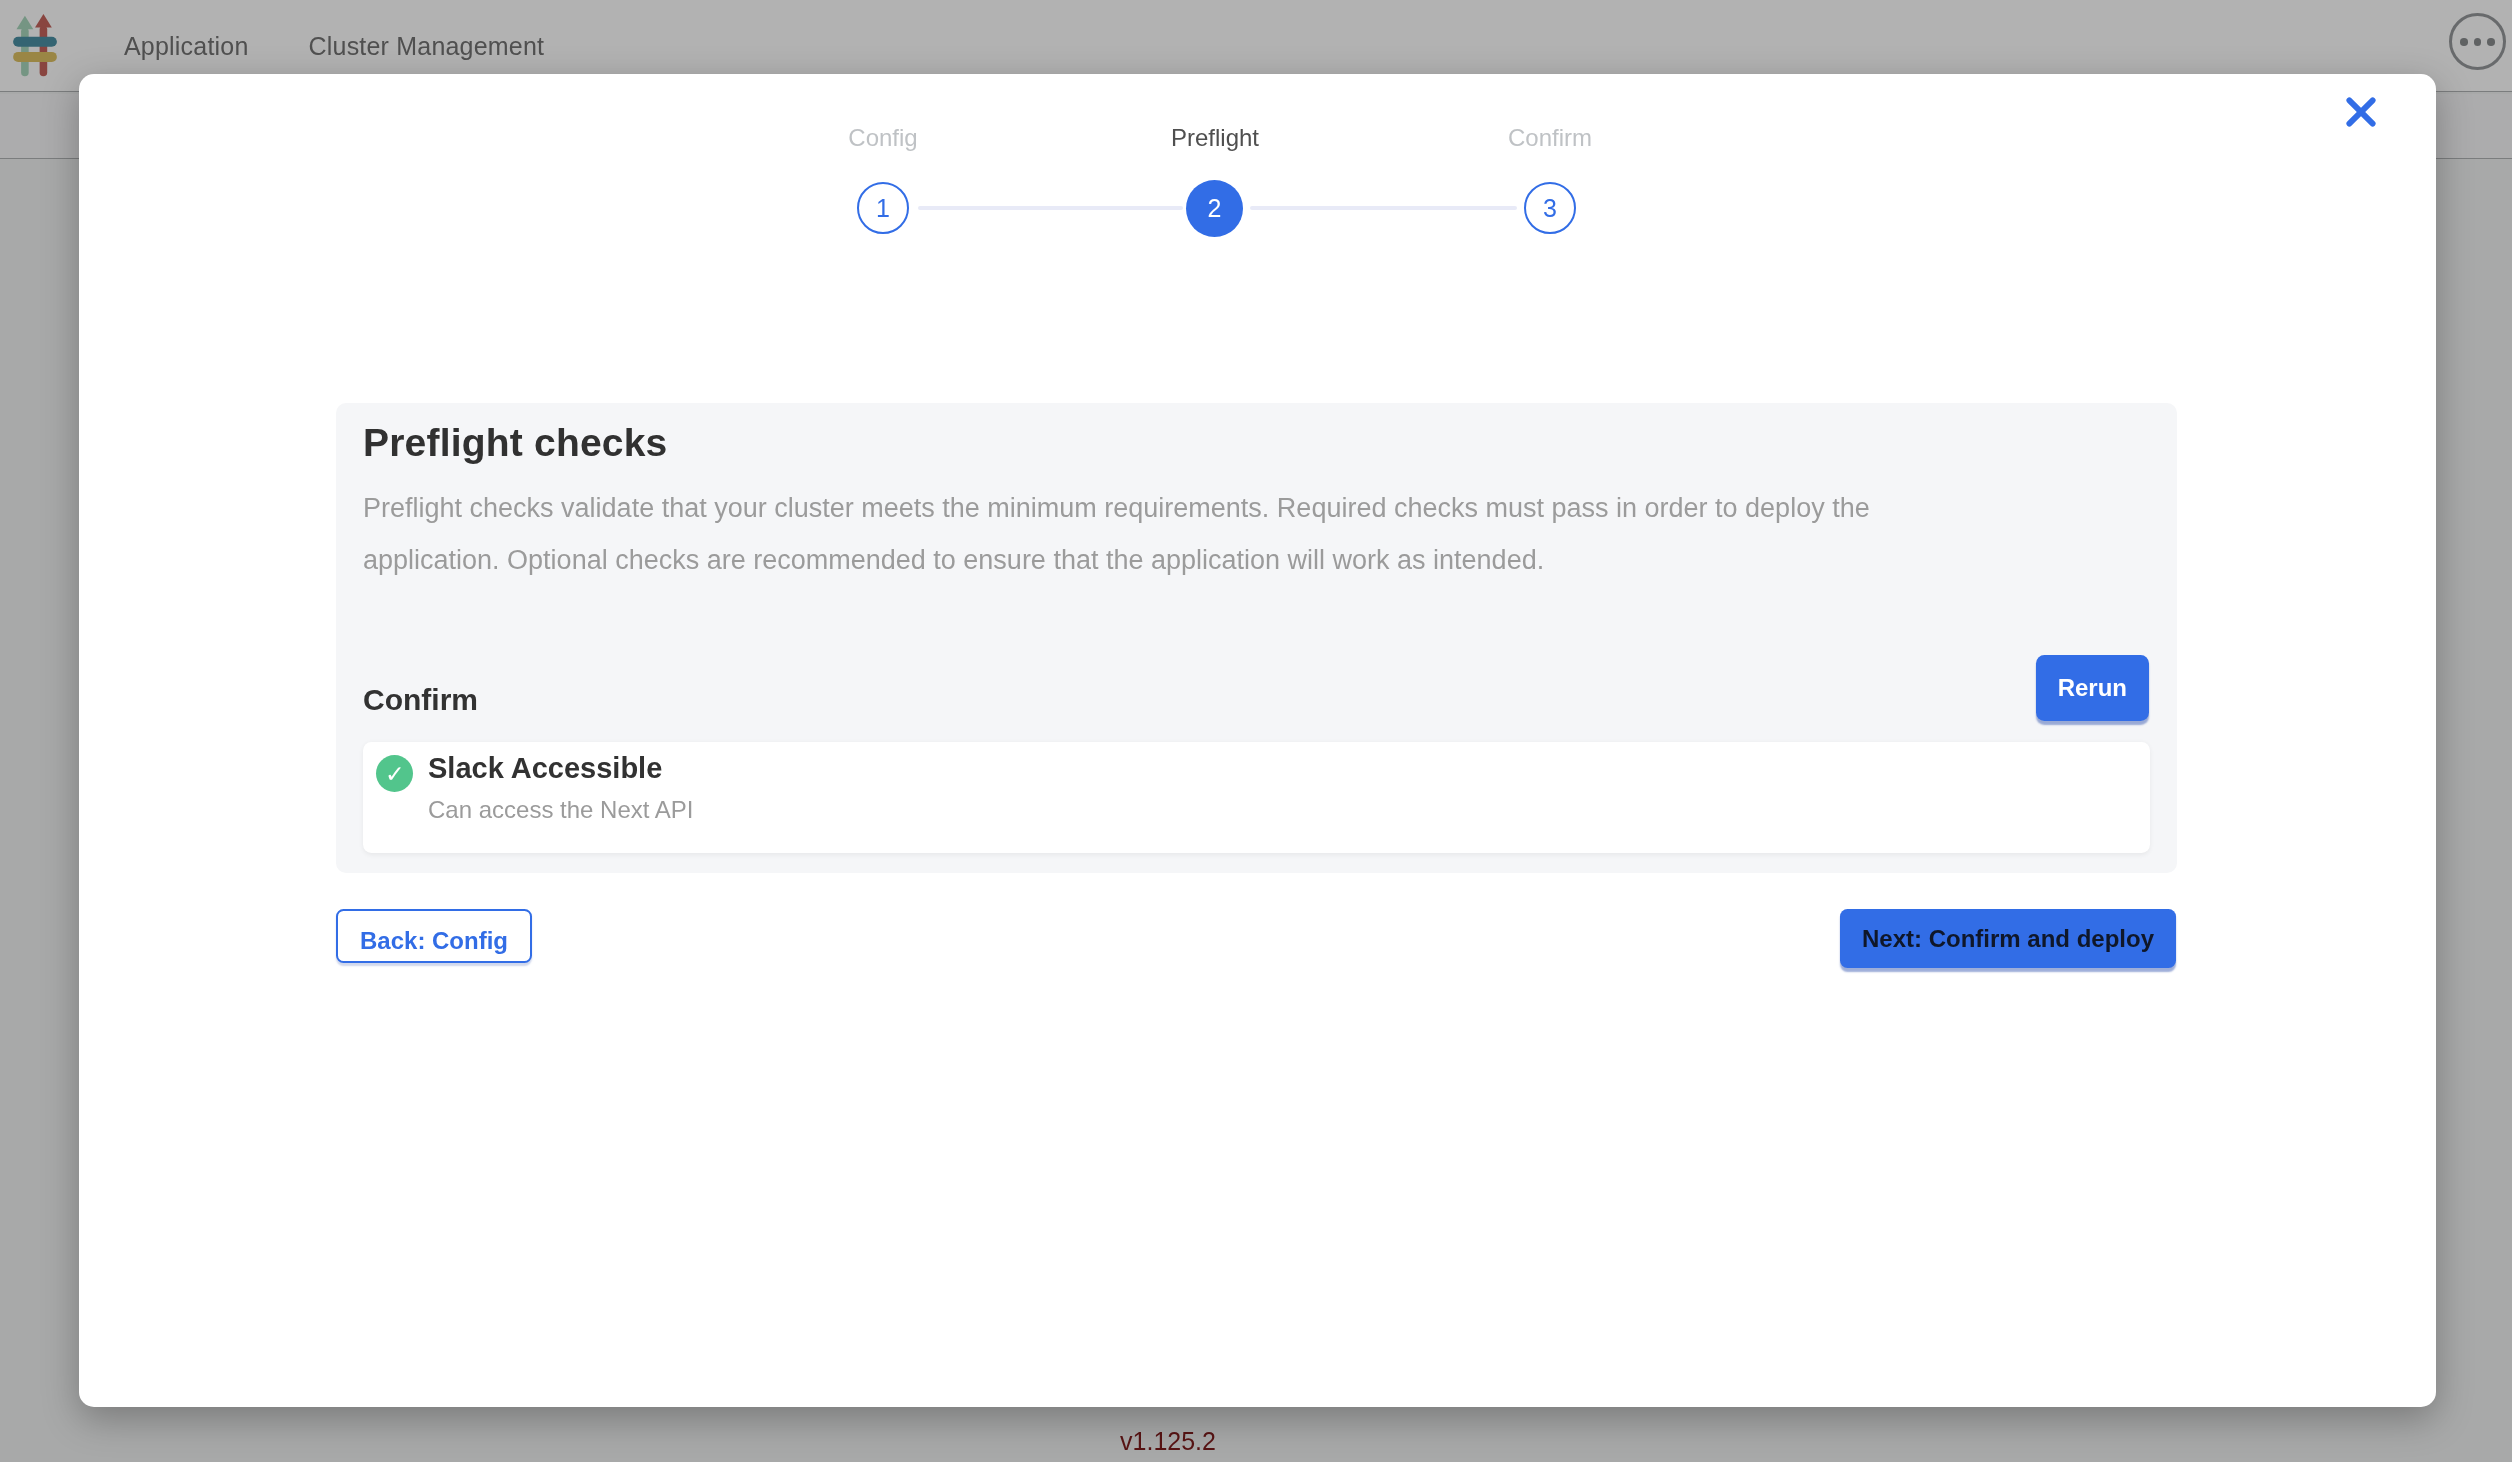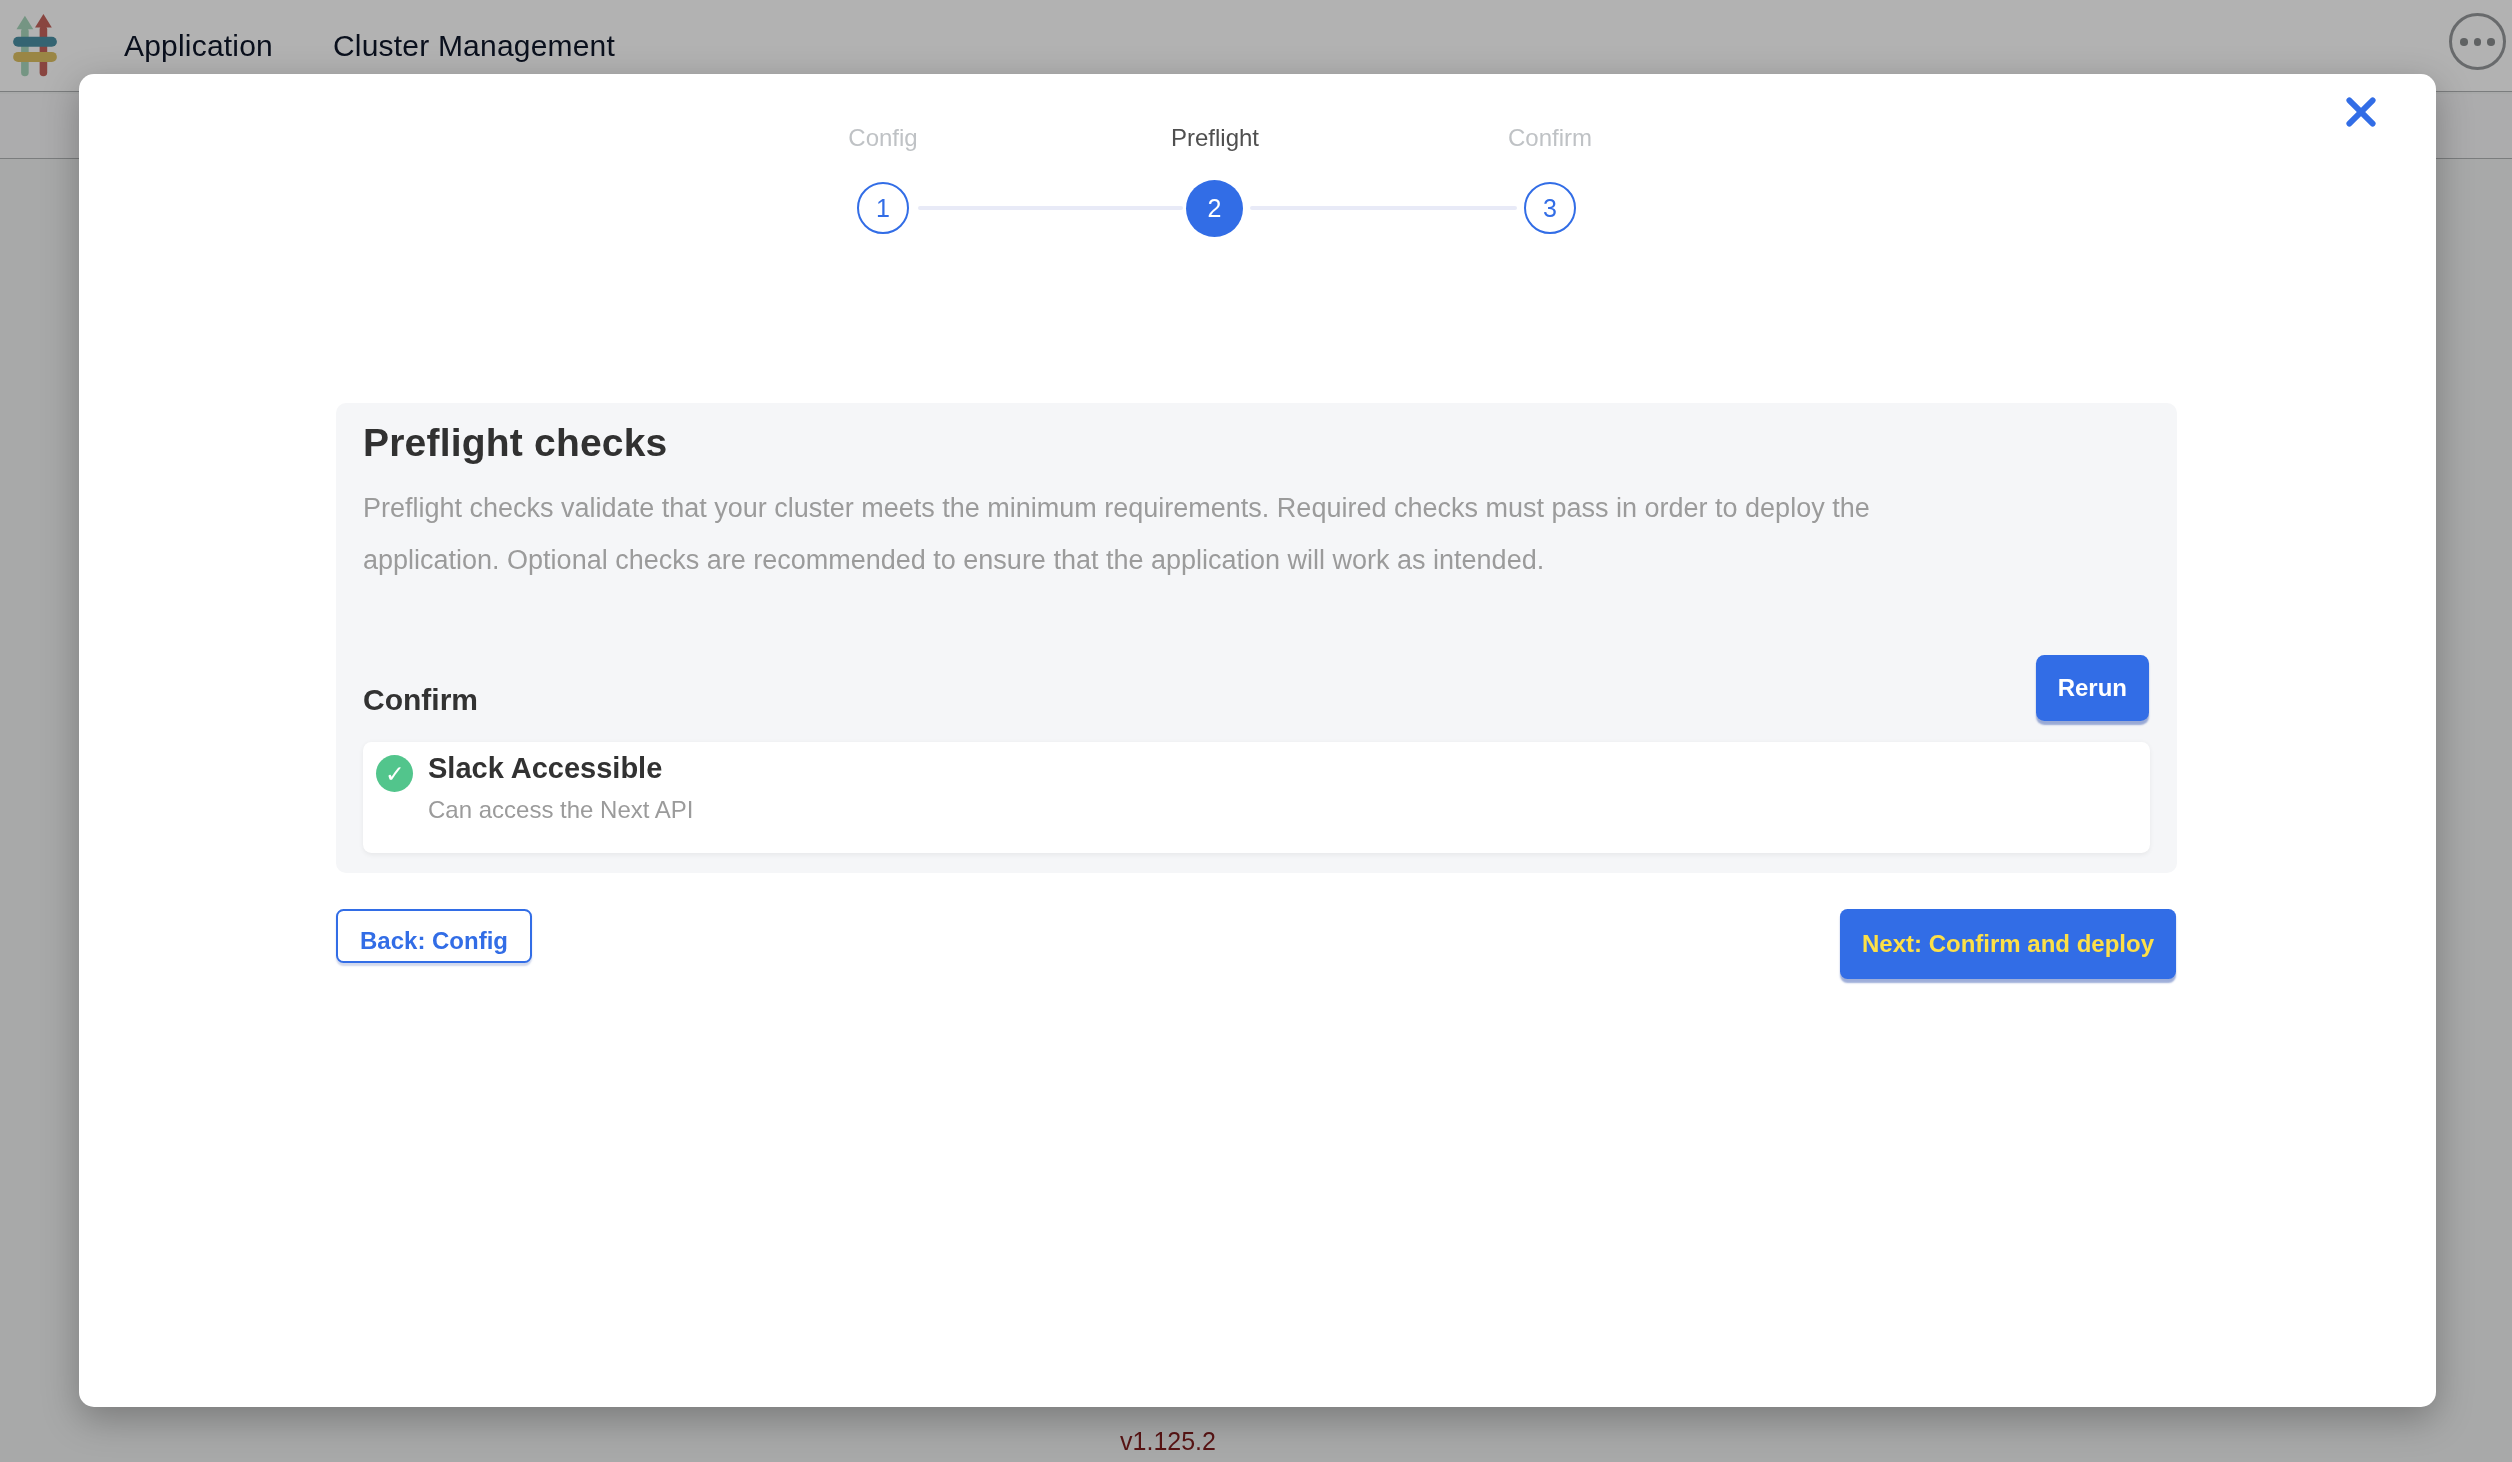--- a/index.html
+++ b/index.html
@@ -12,21 +12,21 @@
   .page { position: absolute; inset: 0; width: 2512px; height: 1462px; overflow: hidden; }
 
   
   .topnav {
     position: absolute; left: 0; top: 0; width: 2512px; height: 92px;
     background: #ffffff; border-bottom: 1.7px solid #b0b3b5;
     display: flex; align-items: center;
   }
   .logo { position: absolute; left: 12.6px; top: 14.3px; width: 44px; height: 64px; }
   .nav-tabs { position: absolute; left: 124px; top: 0; height: 92px; display: flex; align-items: center; gap: 60px; }
-  .nav-tab { font-size: 30px; color: #0f172a; letter-spacing: 0.2px; cursor: pointer; white-space: nowrap; }
+  .nav-tab { font-size: 25px; color: #737373; letter-spacing: 0.2px; cursor: pointer; white-space: nowrap; }
   .menu-btn {
     position: absolute; left: 2449px; top: 13.4px; width: 57px; height: 57px;
     border: 3.4px solid #96999b; border-radius: 50%;
     display: flex; align-items: center; justify-content: center; gap: 5.9px;
     background: transparent; cursor: pointer;
   }
   .menu-btn .dot { width: 7.5px; height: 7.5px; border-radius: 50%; background: #8a8d8f; }
 
   .subheader {
     position: absolute; left: 0; top: 94px; width: 2512px; height: 65px;
@@ -104,22 +104,22 @@
   .check-desc  { position: absolute; left: 65px; top: 54px; font-size: 24px; color: #9b9b9b; }
 
   
   .back-btn {
     position: absolute; left: 257px; top: 835px; height: 54px; padding: 16px 22px;
     background: #ffffff; color: #326de6; font-size: 24px; font-weight: 700;
     font-family: inherit; border: 2.5px solid #326de6; border-radius: 7.5px; cursor: pointer;
     box-shadow: 0 2.5px 1.7px rgba(120,140,200,0.35);
   }
   .next-btn {
-    position: absolute; right: 260px; top: 835px; height: 70px; padding: 0 22px;
-    background: #326de6; color: #fde047; font-size: 24px; font-weight: 700;
+    position: absolute; right: 260px; top: 835px; height: 59px; padding: 0 22px;
+    background: #326de6; color: #0f172a; font-size: 24px; font-weight: 700;
     font-family: inherit; border: none; border-radius: 7.5px; cursor: pointer;
     box-shadow: 0 3.4px 1.7px rgba(40, 75, 170, 0.45);
   }
 </style>
 </head>
 <body>
 
 <div class="page">
 
   <header class="topnav">

